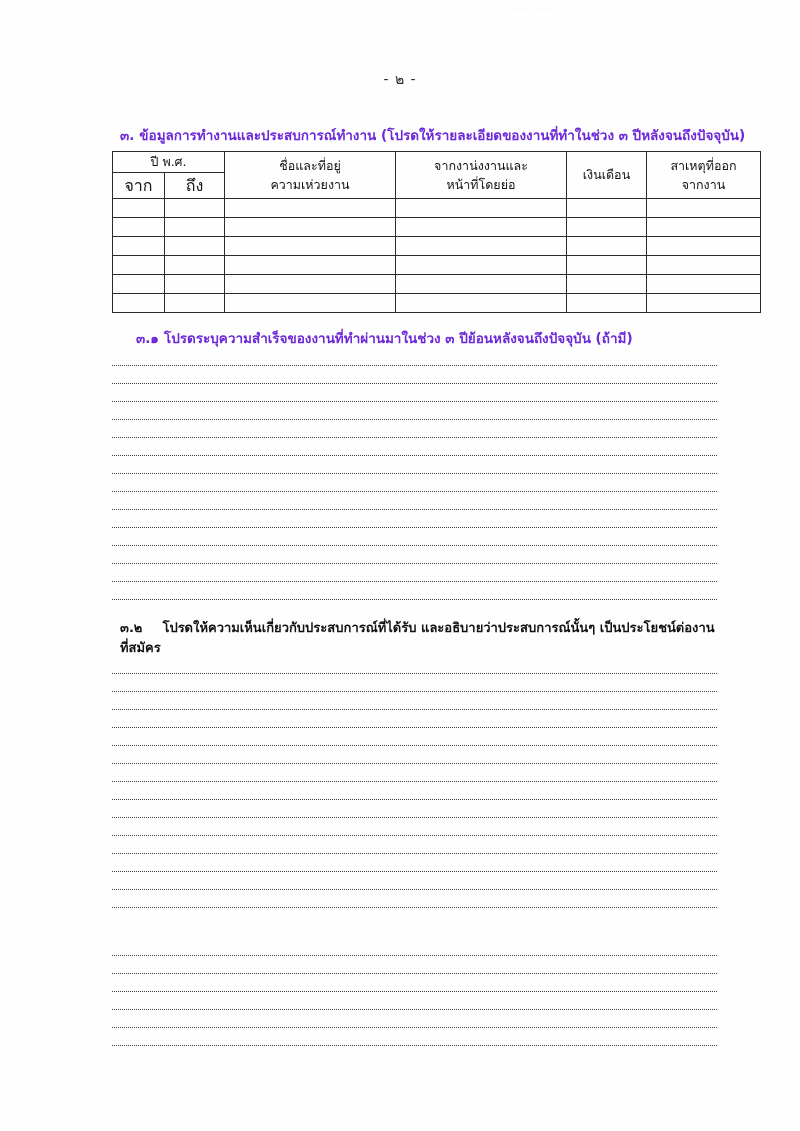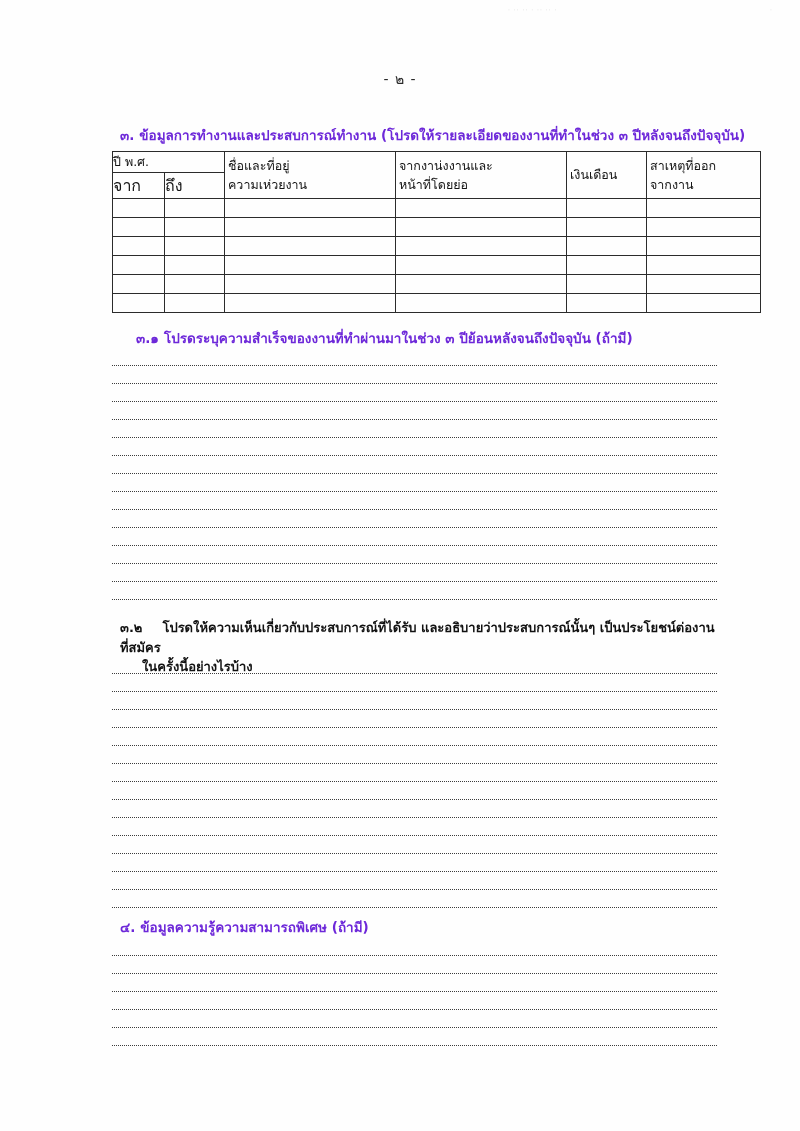--- a/index.html
+++ b/index.html
@@ -68,21 +68,21 @@
     top: 151px;
     width: 648px;
     border-collapse: collapse;
     table-layout: fixed;
   }
   .exp-table th, .exp-table td {
     border: 1px solid #2b2b2b;
     font-weight: 400;
     font-size: 12px;
     color: #141414;
-    text-align: left;
+    text-align: center;
     vertical-align: middle;
     padding: 0;
   }
   .exp-table th.grp {
     height: 20px;
     font-size: 12.5px;
   }
   .exp-table th.sub {
     height: 26px;
     font-size: 16px;
@@ -228,43 +228,39 @@
     <div class="dline"></div>
     <div class="dline"></div>
     <div class="dline"></div>
     <div class="dline"></div>
     <div class="dline"></div>
     <div class="dline"></div>
   </div>
 
   <div class="heading-sub" style="top:618px; left:120px;">
     <span class="num">๓.๒</span><span>โปรดให้ความเห็นเกี่ยวกับประสบการณ์ที่ได้รับ และอธิบายว่าประสบการณ์นั้นๆ เป็นประโยชน์ต่องานที่สมัคร</span>
-    <span class="l2">ในครั้งนี้อย่างไรบ้าง</span>
   </div>
 
   <div class="lines" style="top:656px;">
     <div class="dline"></div>
     <div class="dline"></div>
     <div class="dline"></div>
     <div class="dline"></div>
     <div class="dline"></div>
     <div class="dline"></div>
     <div class="dline"></div>
     <div class="dline"></div>
     <div class="dline"></div>
     <div class="dline"></div>
     <div class="dline"></div>
     <div class="dline"></div>
     <div class="dline"></div>
     <div class="dline"></div>
   </div>
 
-  <div class="heading" style="top:918px; left:120px;">
-    <span class="num">๔.</span><span>ข้อมูลความรู้ความสามารถพิเศษ (ถ้ามี)</span>
-  </div>
 
   <div class="lines" style="top:938px;">
     <div class="dline"></div>
     <div class="dline"></div>
     <div class="dline"></div>
     <div class="dline"></div>
     <div class="dline"></div>
     <div class="dline"></div>
   </div>
 

